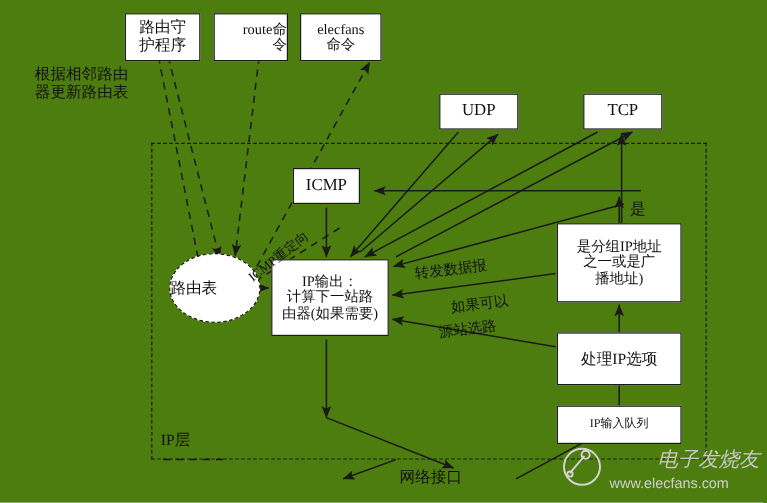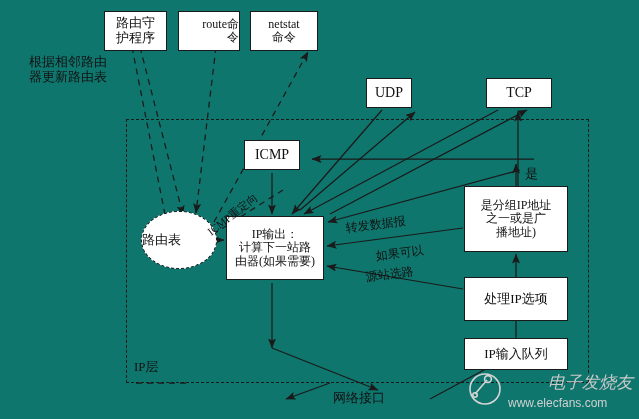--- a/index.html
+++ b/index.html
@@ -4,21 +4,21 @@
 <style>
   html, body {
     margin: 0;
     padding: 0;
     background: #ffffff;
   }
   #canvas {
     position: relative;
     width: 639px;
     height: 419px;
-    background: #0f766e;
+    background: #4d7c0f;
     font-family: "Liberation Serif", "DejaVu Serif", serif;
     overflow: hidden;
   }
   svg.layer {
     position: absolute;
     left: 0;
     top: 0;
     width: 639px;
     height: 419px;
   }
@@ -154,25 +154,25 @@
     <span style="white-space:pre-line;">路由守
 护程序</span>
   </div>
 
   <div class="node" style="left:178px; top:11px; width:62px; height:40px; font-size:12px;">
     <span style="white-space:pre-line; text-align:right; padding-left:5px;">route命
 令</span>
   </div>
 
   <div class="node" style="left:250px; top:11px; width:68px; height:40px; font-size:12px;">
-    <span style="white-space:pre-line;">netstat
+    <span style="white-space:pre-line;">elecfans
 命令</span>
   </div>
 
-  <div class="node" style="left:366px; top:78px; width:46px; height:30px; font-size:14px;">
+  <div class="node" style="left:366px; top:78px; width:66px; height:30px; font-size:14px;">
     <span>UDP</span>
   </div>
 
   <div class="node" style="left:486px; top:78px; width:66px; height:30px; font-size:14px;">
     <span>TCP</span>
   </div>
 
   <div class="node" style="left:244px; top:140px; width:56px; height:30px; font-size:14px;">
     <span>ICMP</span>
   </div>
@@ -190,21 +190,21 @@
   <div class="node" style="left:464px; top:186px; width:104px; height:66px; font-size:12px;">
     <span style="white-space:pre-line;">是分组IP地址
 之一或是广
 播地址)</span>
   </div>
 
   <div class="node" style="left:464px; top:277px; width:104px; height:44px; font-size:13px;">
     <span>处理IP选项</span>
   </div>
 
-  <div class="node" style="left:464px; top:338px; width:104px; height:32px; font-size:13px;">
+  <div class="node" style="left:464px; top:338px; width:104px; height:32px; font-size:10px;">
     <span>IP输入队列</span>
   </div>
 
   <div class="lbl" style="left:29px; top:54px; font-size:13px; white-space:pre-line;">根据相邻路由
 器更新路由表</div>
 
   <div class="lbl rot" style="left:205px; top:228px; font-size:11px; transform:rotate(-38deg);">ICMP重定向</div>
 
   <div class="lbl rot" style="left:345px; top:221px; font-size:12px; transform:rotate(-7deg);">转发数据报</div>
 

